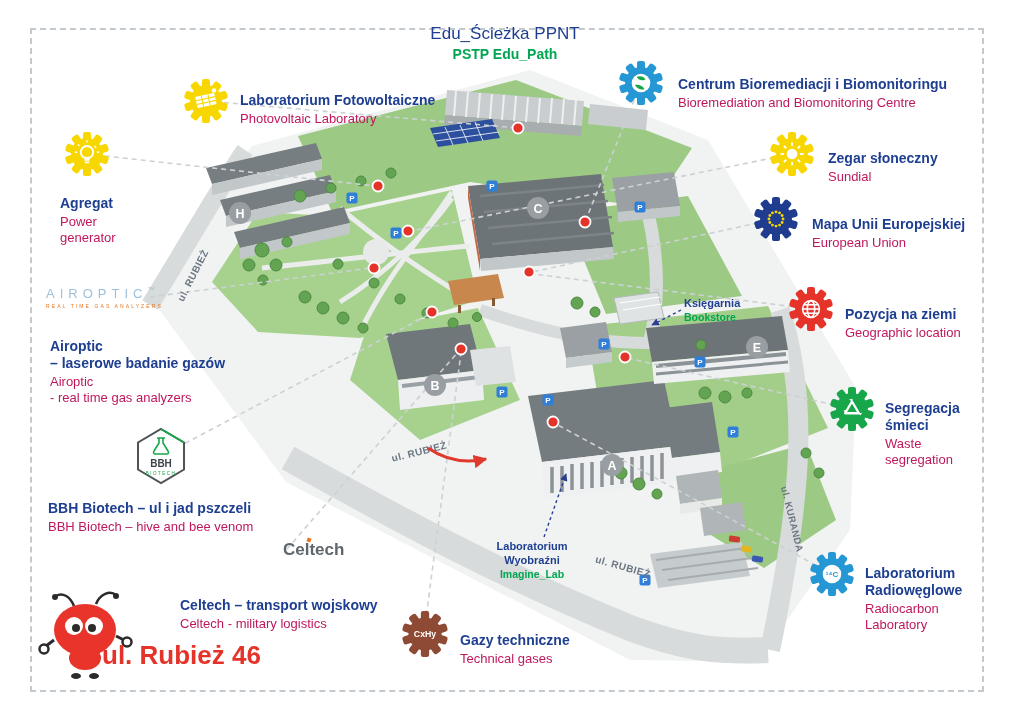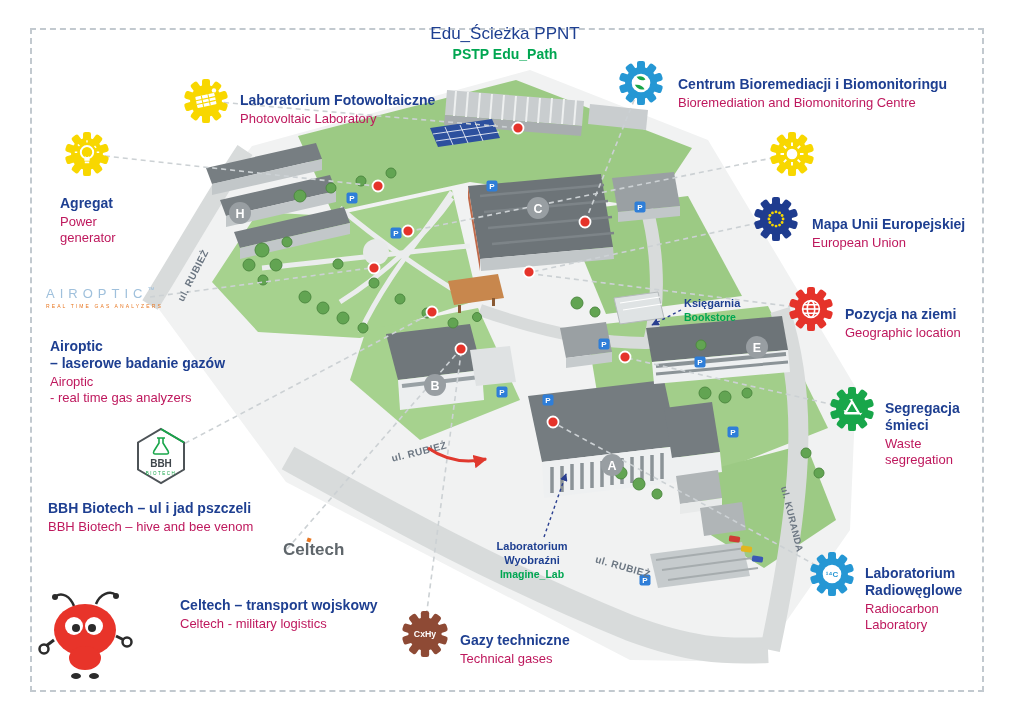--- a/index.html
+++ b/index.html
@@ -491,20 +491,24 @@
   <div class="poi-label" style="left:240px;top:80px;width:240px">
     <div class="pl">Laboratorium Fotowoltaiczne</div>
     <div class="en">Photovoltaic Laboratory</div>
   </div>
 
   <div class="poi-label" style="left:678px;top:64px;width:300px">
     <div class="pl">Centrum Bioremediacji i Biomonitoringu</div>
     <div class="en">Bioremediation and Biomonitoring Centre</div>
   </div>
 
+  <div class="poi-label" style="left:828px;top:138px;width:150px">
+    <div class="pl">Zegar słoneczny</div>
+    <div class="en">Sundial</div>
+  </div>
 
   <div class="poi-label" style="left:812px;top:204px;width:175px">
     <div class="pl">Mapa Unii Europejskiej</div>
     <div class="en">European Union</div>
   </div>
 
   <div class="poi-label" style="left:845px;top:294px;width:140px">
     <div class="pl">Pozycja na ziemi</div>
     <div class="en">Geographic location</div>
   </div>
@@ -555,14 +559,15 @@
     <div class="pl">Księgarnia</div>
     <div class="en">Bookstore</div>
   </div>
 
   <div class="map-note" style="left:482px;top:540px;width:100px;text-align:center">
     <div class="pl">Laboratorium
 Wyobraźni</div>
     <div class="en">Imagine_Lab</div>
   </div>
 
+  <div class="address">ul. Rubież 46</div>
 
 </div>
 
 </body></html>

